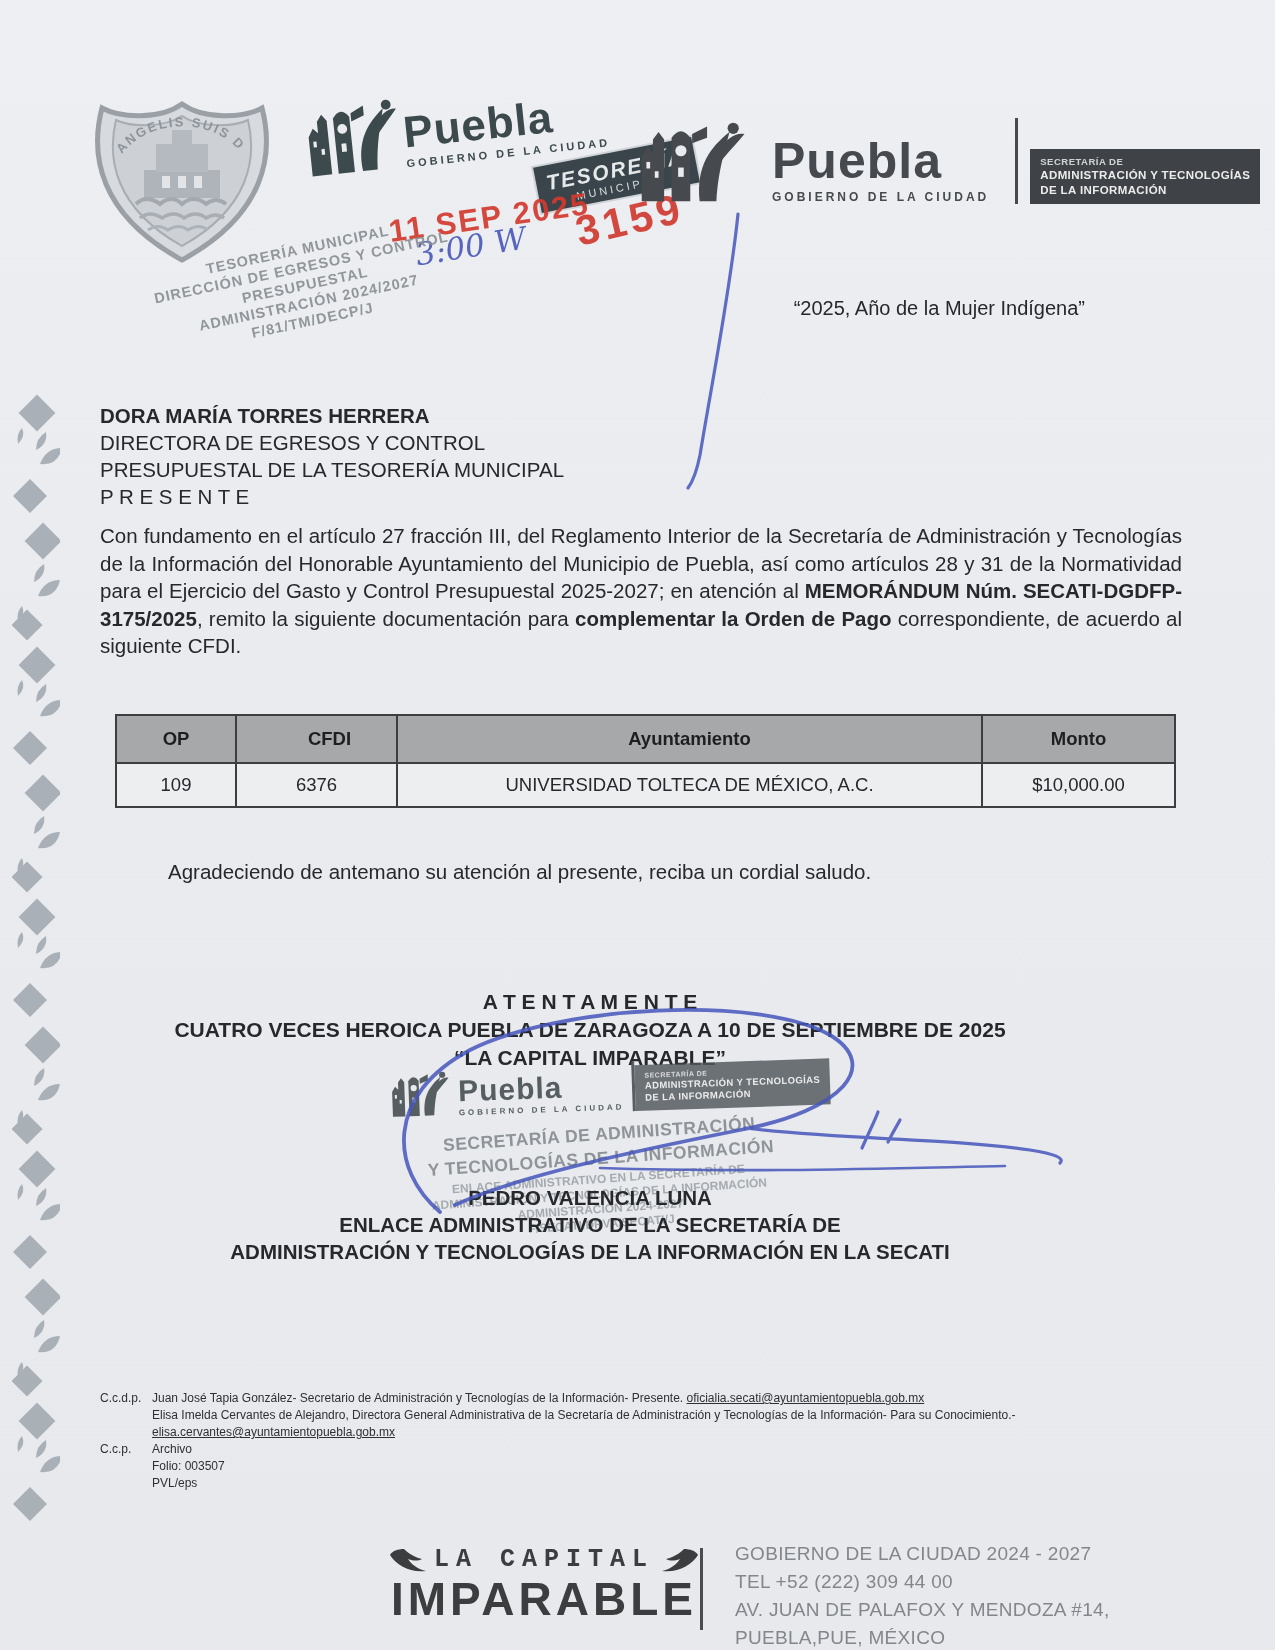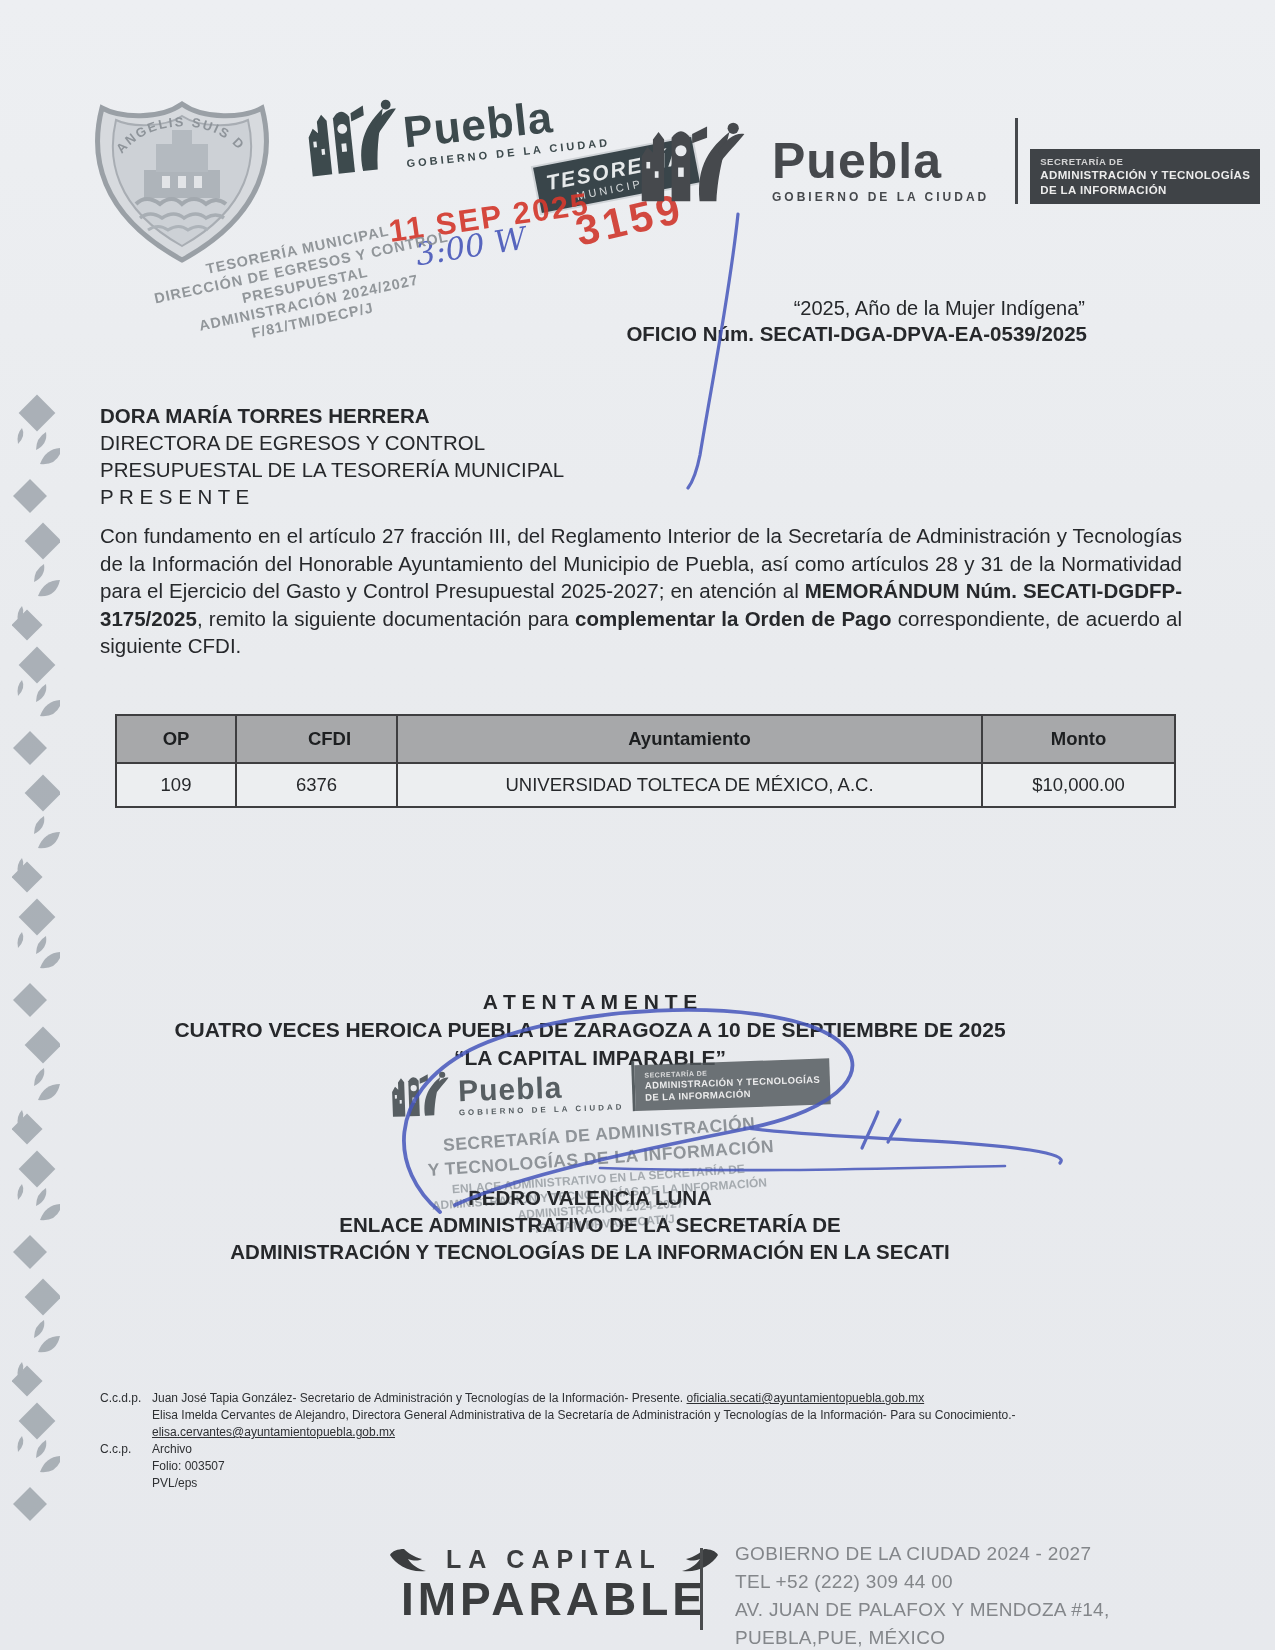--- a/index.html
+++ b/index.html
@@ -59,21 +59,21 @@
   #sig-small{left:330px;top:1172px;width:540px;text-align:center;transform:rotate(-4deg);
      color:#9aa0a5;font-weight:bold;font-size:12px;line-height:15px;opacity:.85;}
   #sig-name-block{left:0;top:1184px;width:1180px;text-align:center;font-weight:bold;font-size:20.5px;line-height:27px;}
   
   #cc{left:100px;top:1390px;font-size:12px;line-height:17px;color:#2e3033;}
   .cc-row{display:flex;}
   .cc-label{width:52px;flex:0 0 52px;}
   .underline{text-decoration:underline;}
   
   #footer-logo{left:388px;top:1545px;color:#3b3d3f;text-align:center;}
-  #footer-logo .cap-row{display:flex;align-items:center;gap:18px;justify-content:center;}
+  #footer-logo .cap-row{display:flex;align-items:center;gap:6px;justify-content:center;font-family:Liberation Mono, monospace;}
   #footer-logo .cap{font-size:25px;font-weight:bold;letter-spacing:7px;}
   #footer-logo .imp{font-size:46px;font-weight:bold;letter-spacing:4px;margin-top:-2px;}
   #footer-divider{left:700px;top:1548px;width:3px;height:82px;background:#4a4c4e;}
   #footer-info{left:735px;top:1540px;font-size:19px;line-height:28px;color:#83868a;letter-spacing:.3px;}
   svg{display:block;}
 </style>
 </head>
 <body>
 
 <div id="page">
@@ -175,21 +175,20 @@
       <div class="vbar"></div>
       <div class="gov-box">
         <div class="g1">SECRETARÍA DE</div>
         <div class="g2">ADMINISTRACIÓN Y TECNOLOGÍAS</div>
         <div class="g3">DE LA INFORMACIÓN</div>
       </div>
     </div>
   </div>
 
   <div id="year-slogan" class="abs">“2025, Año de la Mujer Indígena”</div>
-  <div id="oficio-num" class="abs">OFICIO Núm. SECATI-DGA-DPVA-EA-0539/2025</div>
 
   <div id="addressee" class="abs">
     <div class="name">DORA MARÍA TORRES HERRERA</div>
     <div>DIRECTORA DE EGRESOS Y CONTROL</div>
     <div>PRESUPUESTAL DE LA TESORERÍA MUNICIPAL</div>
     <div>P R E S E N T E</div>
   </div>
 
   <div id="body-par" class="abs"><span>Con fundamento en el artículo 27 fracción III, del Reglamento Interior de la Secretaría de Administración y Tecnologías de la Información del Honorable Ayuntamiento del Municipio de Puebla, así como artículos 28 y 31 de la Normatividad para el Ejercicio del Gasto y Control Presupuestal 2025-2027; en atención al </span><span class="b">MEMORÁNDUM Núm. SECATI-DGDFP-3175/2025</span><span>, remito la siguiente documentación para </span><span class="b">complementar la Orden de Pago</span><span> correspondiente, de acuerdo al siguiente CFDI.</span></div>
 
@@ -205,20 +204,21 @@
     <tbody>
       <tr>
         <td>109</td>
         <td>6376</td>
         <td>UNIVERSIDAD TOLTECA DE MÉXICO, A.C.</td>
         <td>$10,000.00</td>
       </tr>
     </tbody>
   </table>
 
+  <div id="closing" class="abs">Agradeciendo de antemano su atención al presente, reciba un cordial saludo.</div>
 
   <div id="atte" class="abs">
     <div>A T E N T A M E N T E</div>
     <div>CUATRO VECES HEROICA PUEBLA DE ZARAGOZA A 10 DE SEPTIEMBRE DE 2025</div>
     <div>“LA CAPITAL IMPARABLE”</div>
   </div>
 
   <div id="sig-logo" class="abs">
     <div class="logo-row">
       <svg width="62" height="50" viewBox="0 0 120 90" fill="#4b5357">

